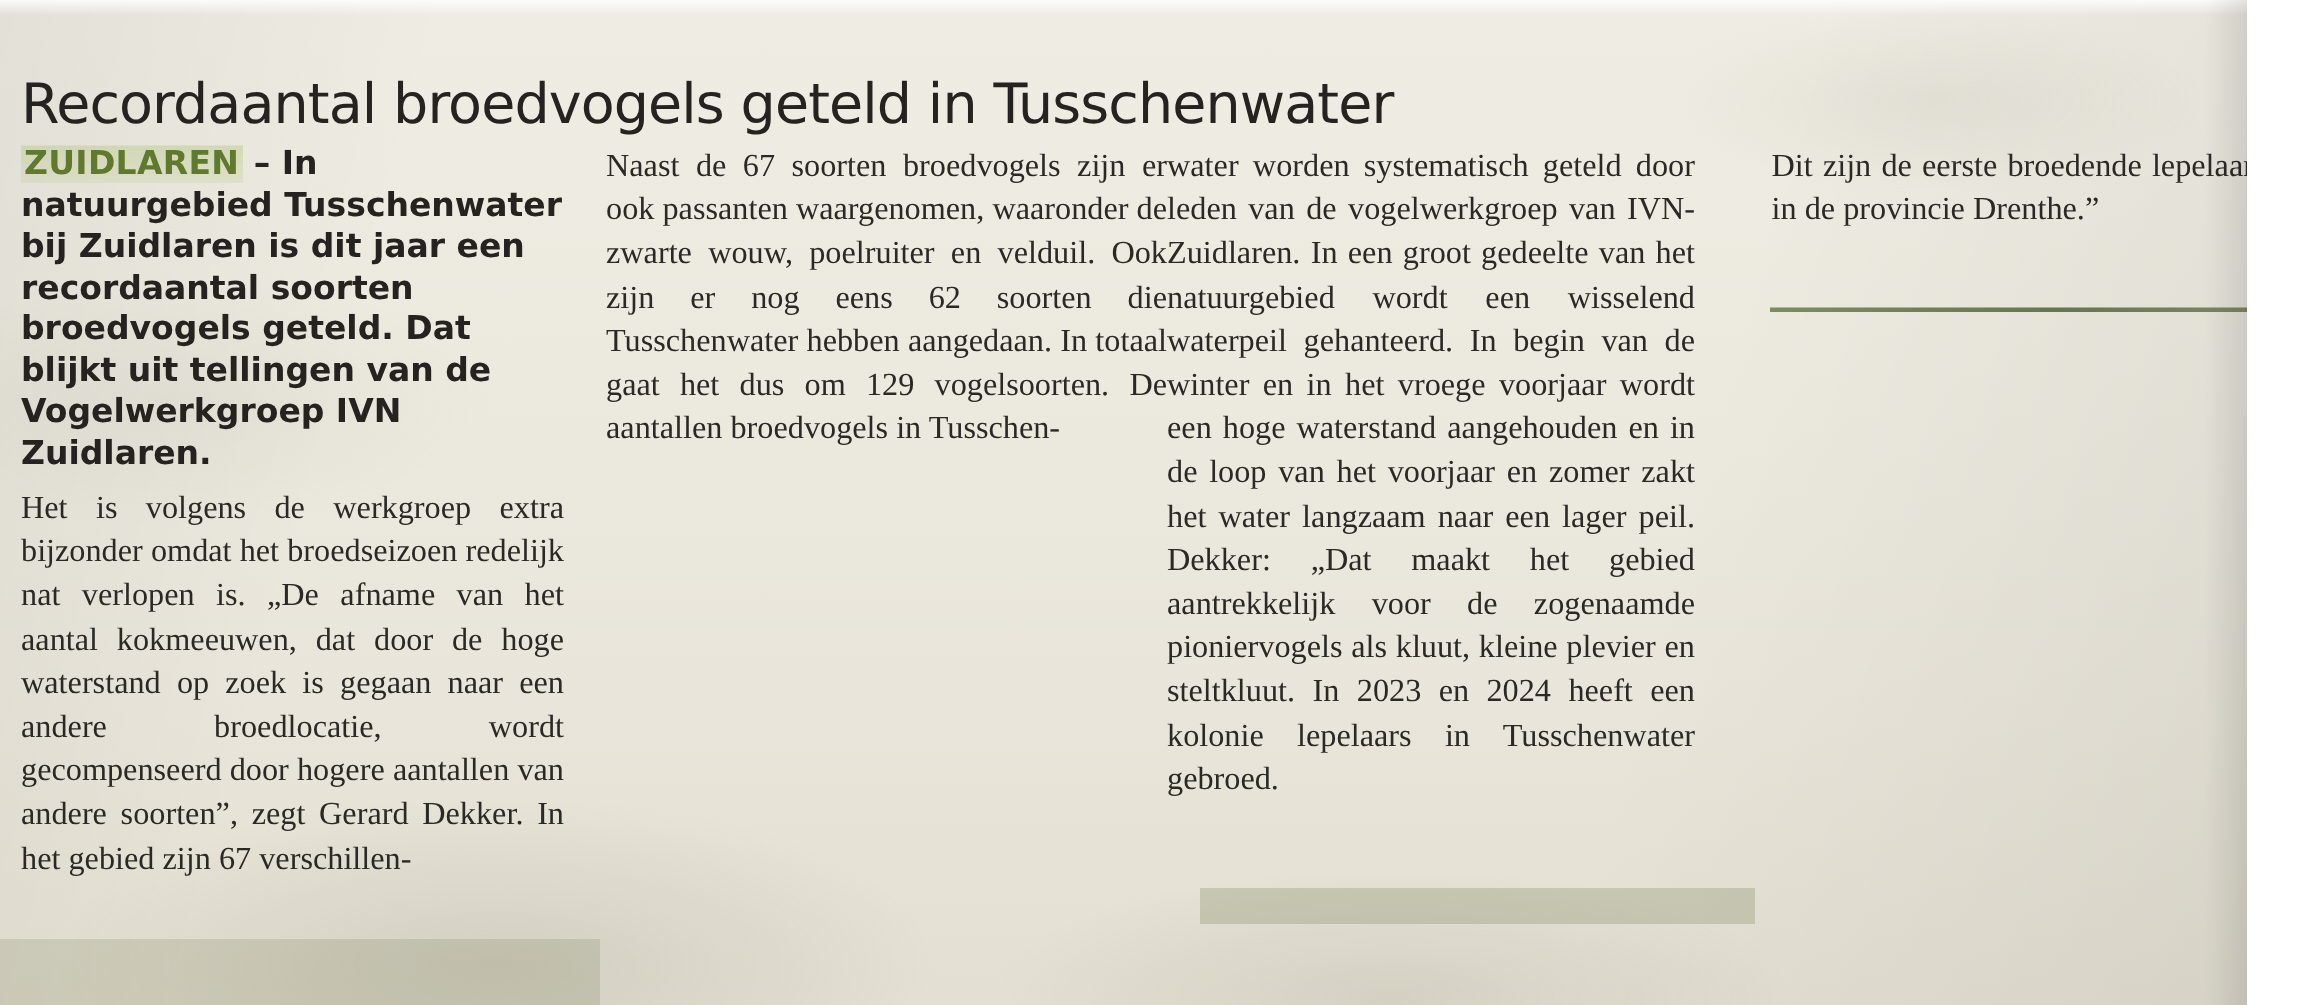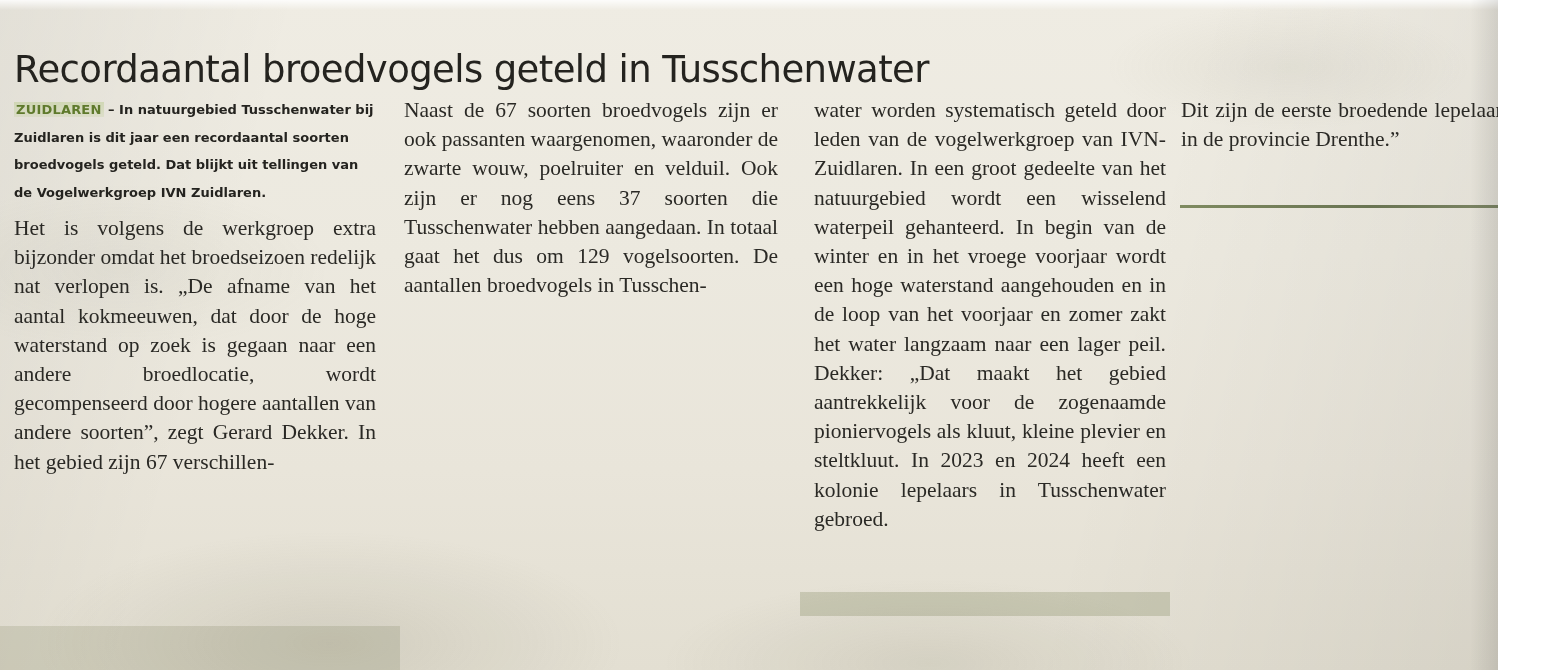--- a/index.html
+++ b/index.html
@@ -88,27 +88,27 @@
     color: #2a2925;
   }
   .col p {
     margin: 0;
   }
   .col p + p {
     margin-top: 17px;
   }
   #col1 { left: 14px;   width: 362px; }
   #col2 { left: 404px;  width: 374px; }
-  #col3 { left: 814px;  width: 352px; }
+  #col3 { left: 778px;  width: 352px; }
   #col4 { left: 1181px; width: 330px; }
 
   #col1 .lead-block {
     font-family: "DejaVu Sans", sans-serif;
     font-weight: bold;
-    font-size: 13px;
+    font-size: 22px;
     line-height: 27.5px;
     text-align: left;
     color: #24231f;
   }
   .kicker {
     color: #5f7a2c;
     font-family: "DejaVu Sans", sans-serif;
     font-weight: bold;
     letter-spacing: 0.2px;
     background: linear-gradient(180deg, rgba(190,205,150,0.55), rgba(190,205,150,0.25));
@@ -169,21 +169,21 @@
     <div id="article">
 
       <h1 class="headline">Recordaantal broedvogels geteld in Tusschenwater</h1>
 
       <div class="col" id="col1">
         <p class="lead-block"><span class="kicker">ZUIDLAREN</span><span> – In natuurgebied Tusschenwater bij Zuidlaren is dit jaar een recordaantal soorten broedvogels geteld. Dat blijkt uit tellingen van de Vogelwerkgroep IVN Zuidlaren.</span></p>
         <p class="body-text">Het is volgens de werkgroep extra bijzonder omdat het broedseizoen redelijk nat verlopen is. „De afname van het aantal kokmeeuwen, dat door de hoge waterstand op zoek is gegaan naar een andere broedlocatie, wordt gecompenseerd door hogere aantallen van andere soorten”, zegt Gerard Dekker. In het gebied zijn 67 verschillen-</p>
       </div>
 
       <div class="col" id="col2">
-        <p>Naast de 67 soorten broedvogels zijn er ook passanten waargenomen, waaronder de zwarte wouw, poelruiter en velduil. Ook zijn er nog eens 37 soorten die Tusschenwater hebben aangedaan. In totaal gaat het dus om 129 vogelsoorten. De aantallen broedvogels in Tusschen-</p>
+        <p>Naast de 67 soorten broedvogels zijn er ook passanten waargenomen, waaronder de zwarte wouw, poelruiter en velduil. Ook zijn er nog eens 62 soorten die Tusschenwater hebben aangedaan. In totaal gaat het dus om 129 vogelsoorten. De aantallen broedvogels in Tusschen-</p>
       </div>
 
       <div class="col" id="col3">
         <p>water worden systematisch geteld door leden van de vogelwerkgroep van IVN-Zuidlaren. In een groot gedeelte van het natuurgebied wordt een wisselend waterpeil gehanteerd. In begin van de winter en in het vroege voorjaar wordt een hoge waterstand aangehouden en in de loop van het voorjaar en zomer zakt het water langzaam naar een lager peil. Dekker: „Dat maakt het gebied aantrekkelijk voor de zogenaamde pioniervogels als kluut, kleine plevier en steltkluut. In 2023 en 2024 heeft een kolonie lepelaars in Tusschenwater gebroed.</p>
       </div>
 
       <div class="col" id="col4">
         <p>Dit zijn de eerste broedende lepelaars in de provincie Drenthe.”</p>
       </div>
 

